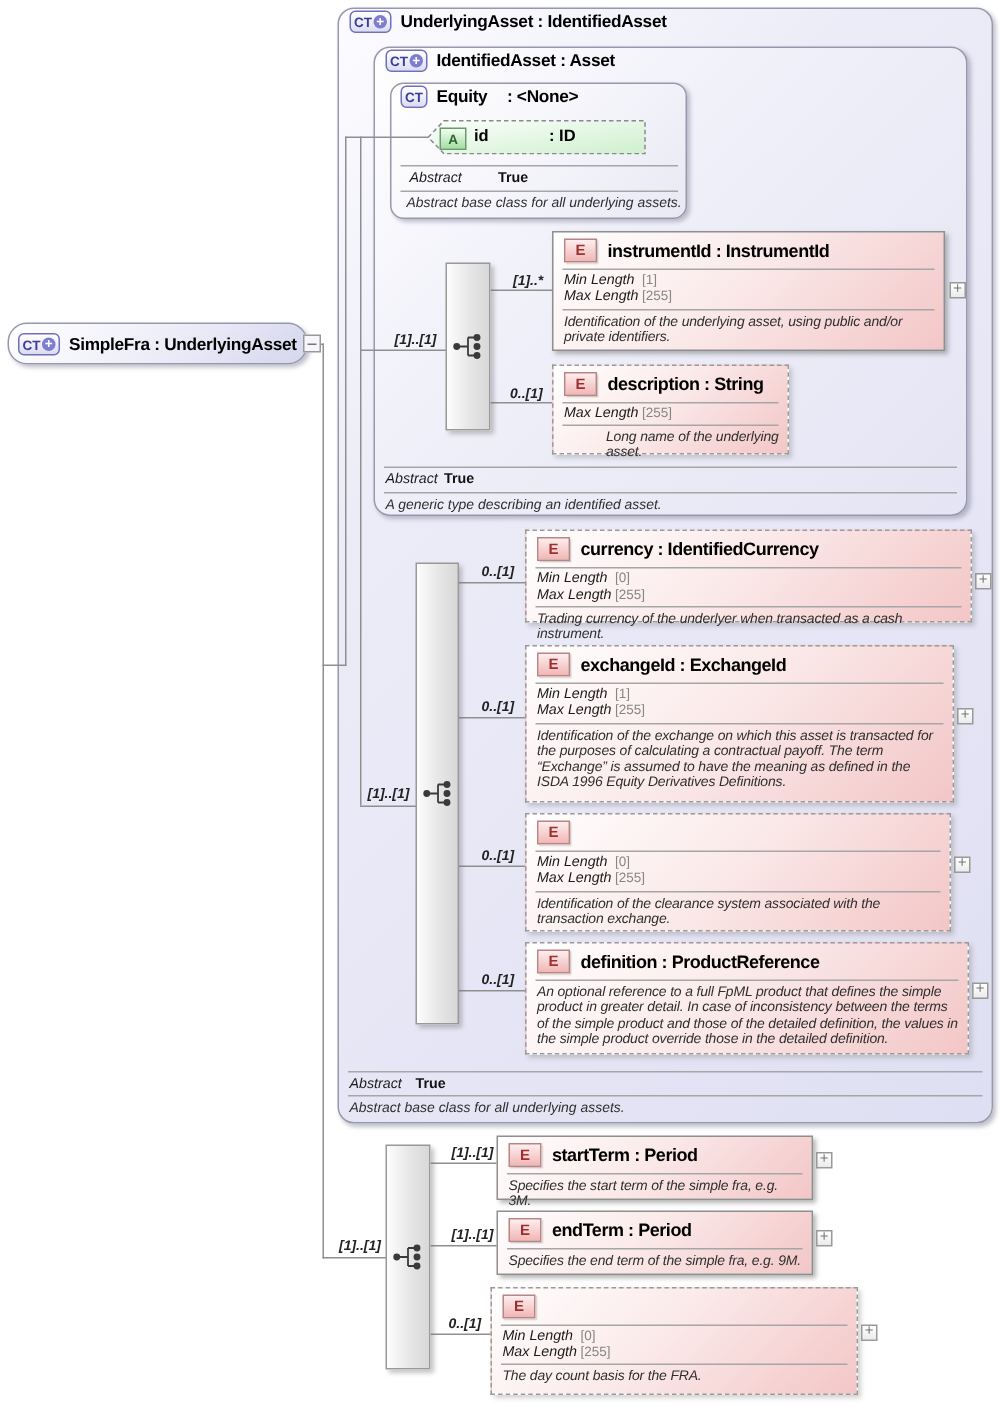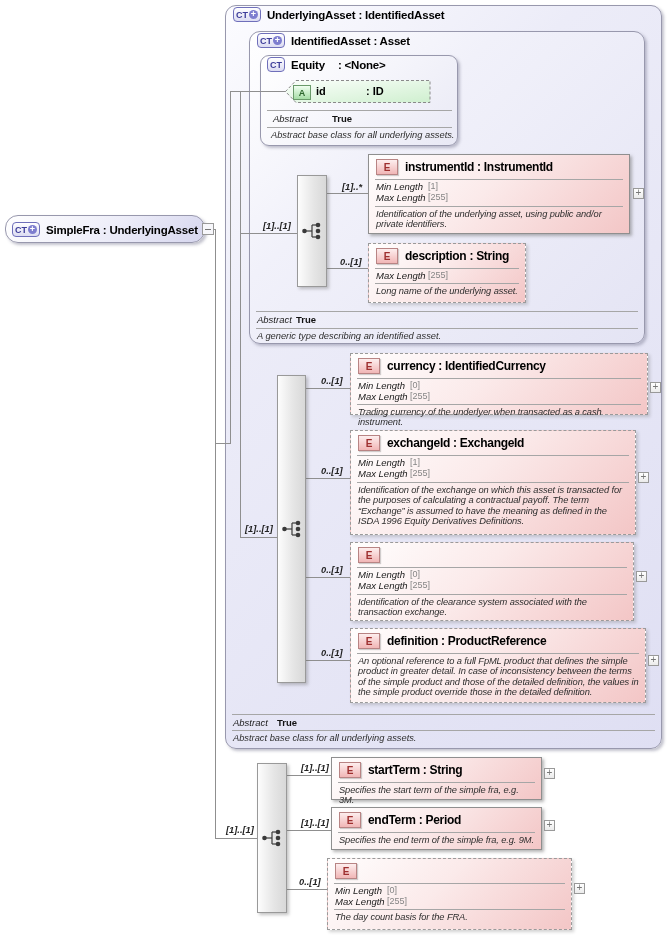--- a/index.html
+++ b/index.html
@@ -199,21 +199,21 @@
     <div class="el-head">
         <span class="e-badge">E</span>
       <span class="el-title">description : String</span>
       </div>
     <div class="hr" style="top:24px;"></div>
     <div class="facet" style="top:26px;">
         <span class="fname">Max Length</span>
         <span class="fval">[255]</span>
       </div>
     <div class="hr" style="top:39px;"></div>
-    <div class="anno" style="top:42px;">Long name of the underlying asset.</div>
+    <div class="anno" style="top:42px;margin-left:28px;">Long name of the underlying asset.</div>
   </div>
 
   <div class="ln" style="left:256px;top:311px;width:382px;height:1px;background:#a6a6a6;"></div>
   <span class="ft-label" style="left:257px;top:314px;">Abstract</span>
   <span class="ft-value" style="left:296px;top:314px;">True</span>
   <div class="ln" style="left:256px;top:328px;width:382px;height:1px;background:#a6a6a6;"></div>
   <span class="ft-anno" style="left:257px;top:331px;">A generic type describing an identified asset.</span>
 
   <div class="el-box el-dashed" style="left:350px;top:353px;width:298px;height:62px;">
     <div class="el-head">
@@ -279,21 +279,21 @@
 
   <div class="ln" style="left:232px;top:714px;width:423px;height:1px;background:#a6a6a6;"></div>
   <span class="ft-label" style="left:233px;top:717px;">Abstract</span>
   <span class="ft-value" style="left:277px;top:717px;">True</span>
   <div class="ln" style="left:232px;top:730px;width:423px;height:1px;background:#a6a6a6;"></div>
   <span class="ft-anno" style="left:233px;top:733px;">Abstract base class for all underlying assets.</span>
 
   <div class="el-box el-solid" style="left:331px;top:757px;width:211px;height:43px;">
     <div class="el-head">
         <span class="e-badge">E</span>
-      <span class="el-title">startTerm : String</span>
+      <span class="el-title">startTerm : Period</span>
       </div>
     <div class="hr" style="top:24px;"></div>
     <div class="anno" style="top:27px;">Specifies the start term of the simple fra, e.g. 3M.</div>
   </div>
 
   <div class="el-box el-solid" style="left:331px;top:807px;width:211px;height:43px;">
     <div class="el-head">
         <span class="e-badge">E</span>
       <span class="el-title">endTerm : Period</span>
       </div>

